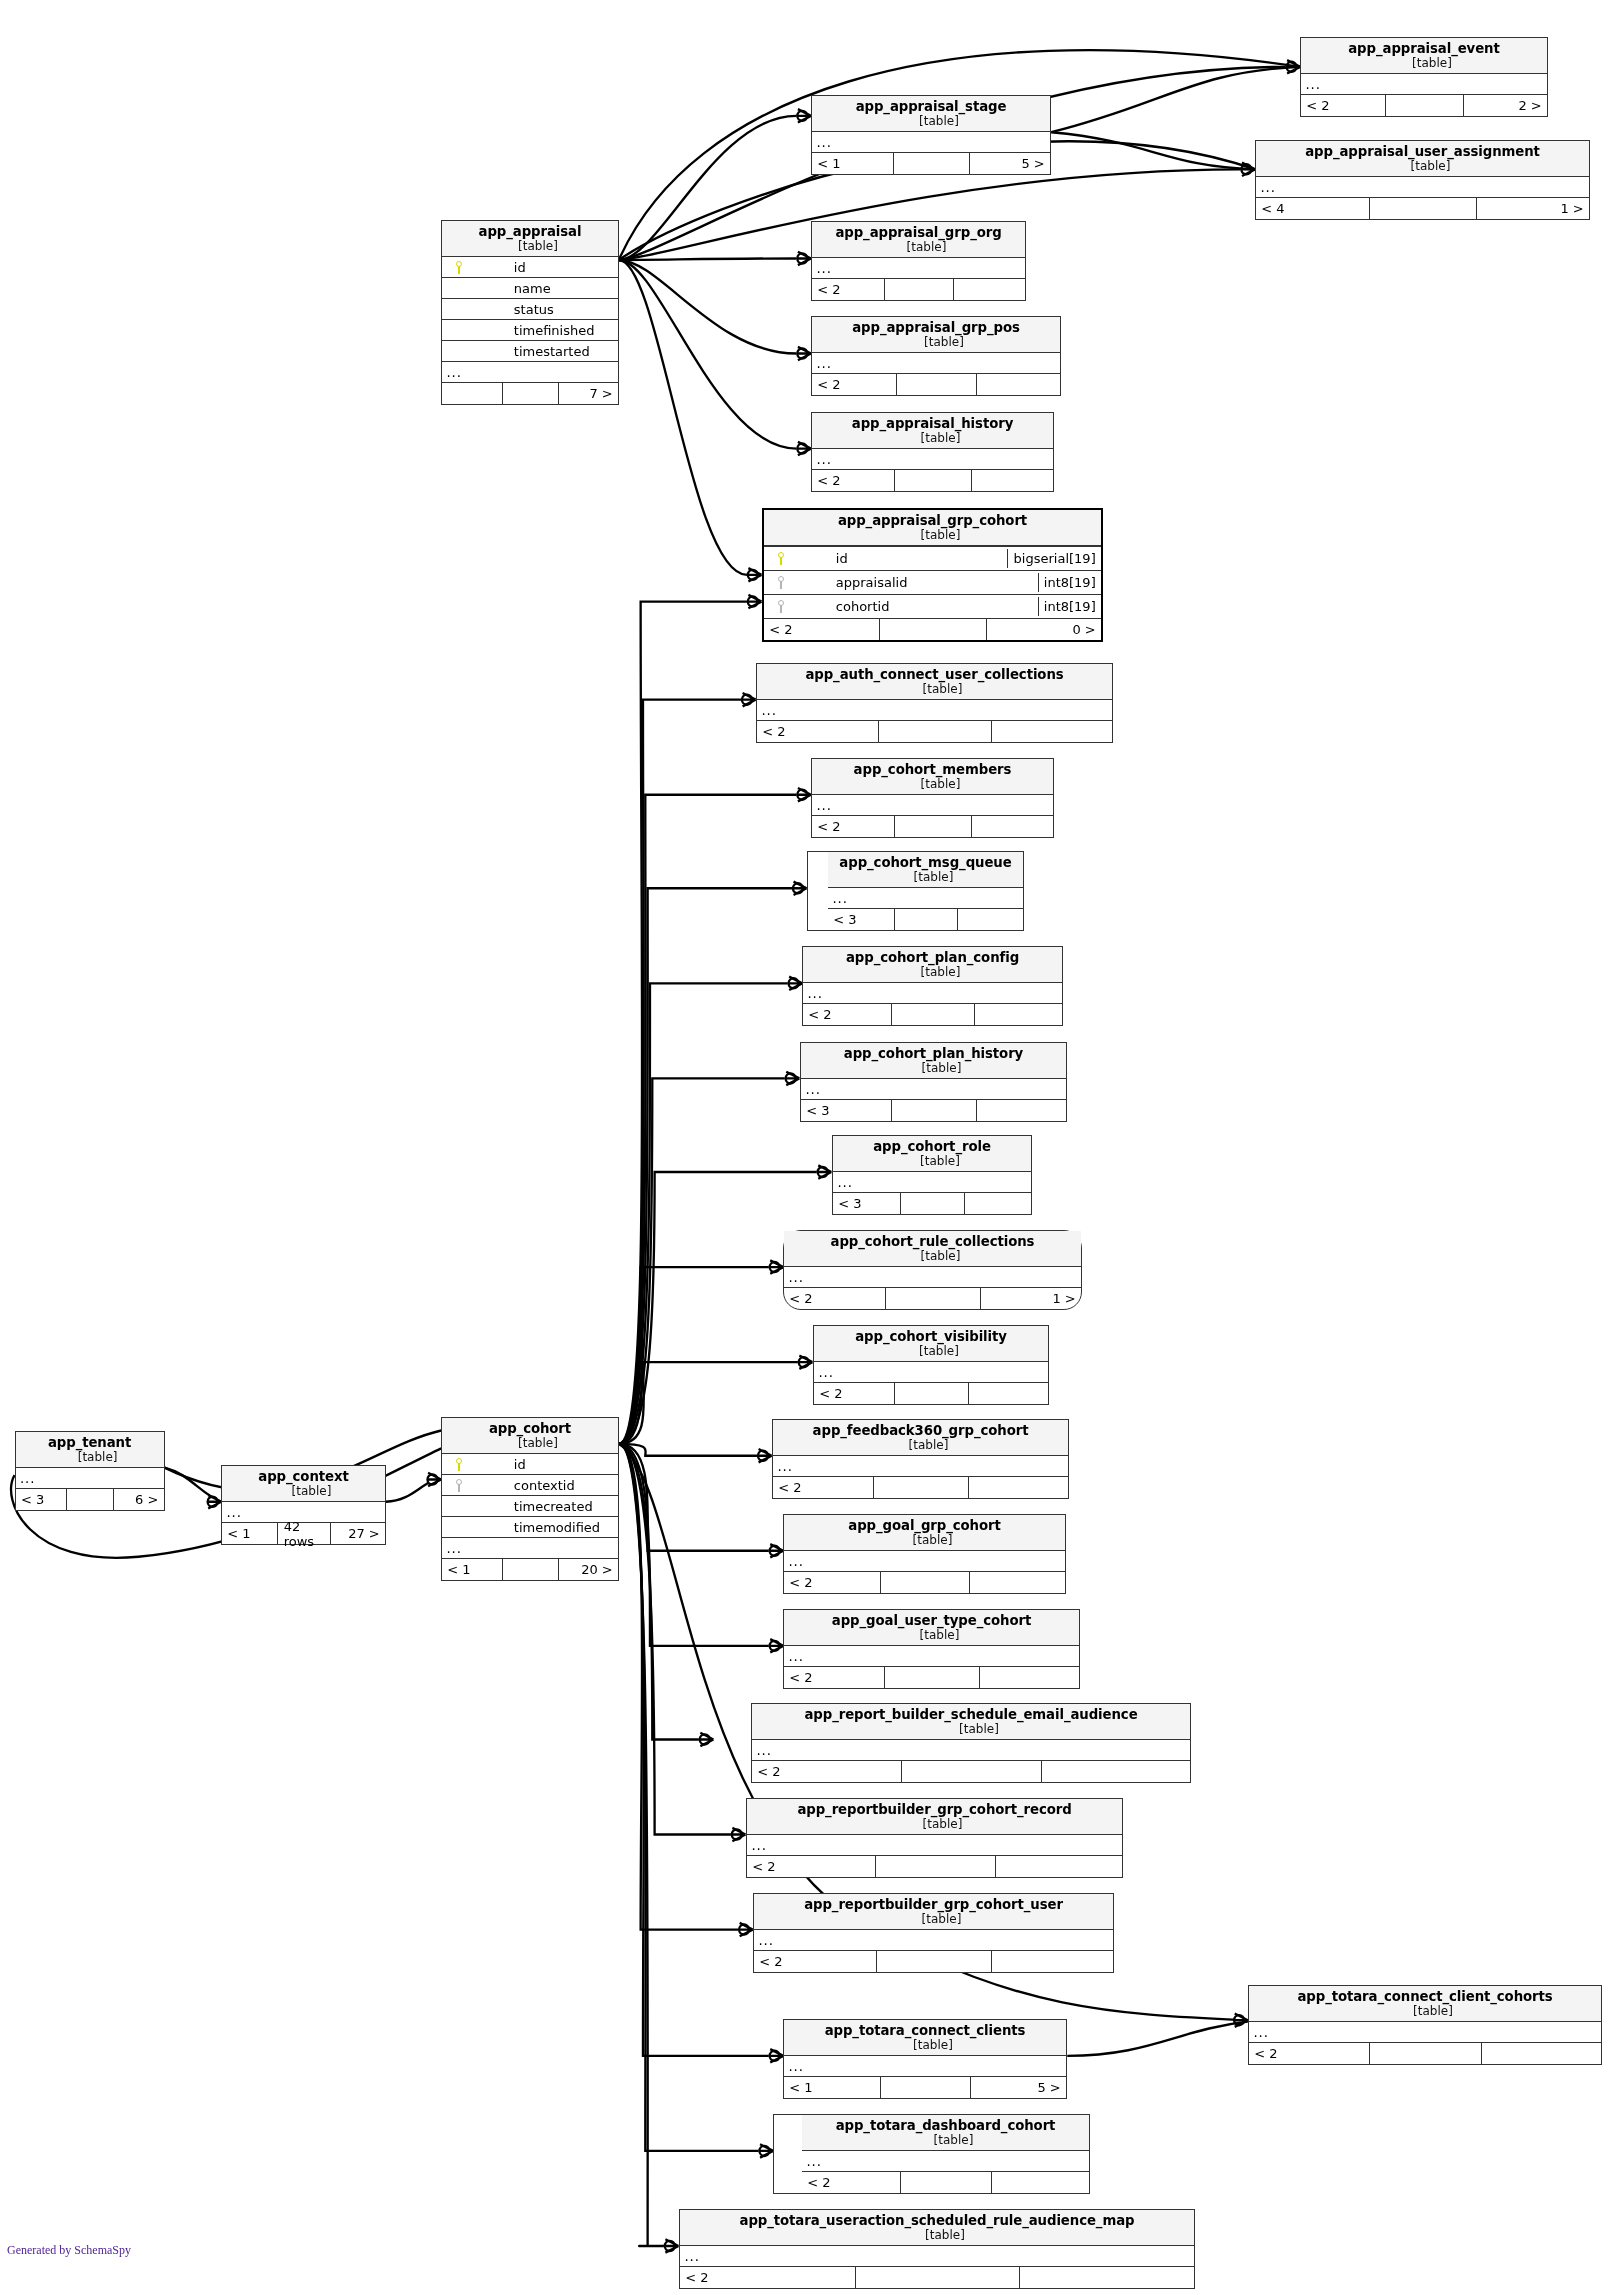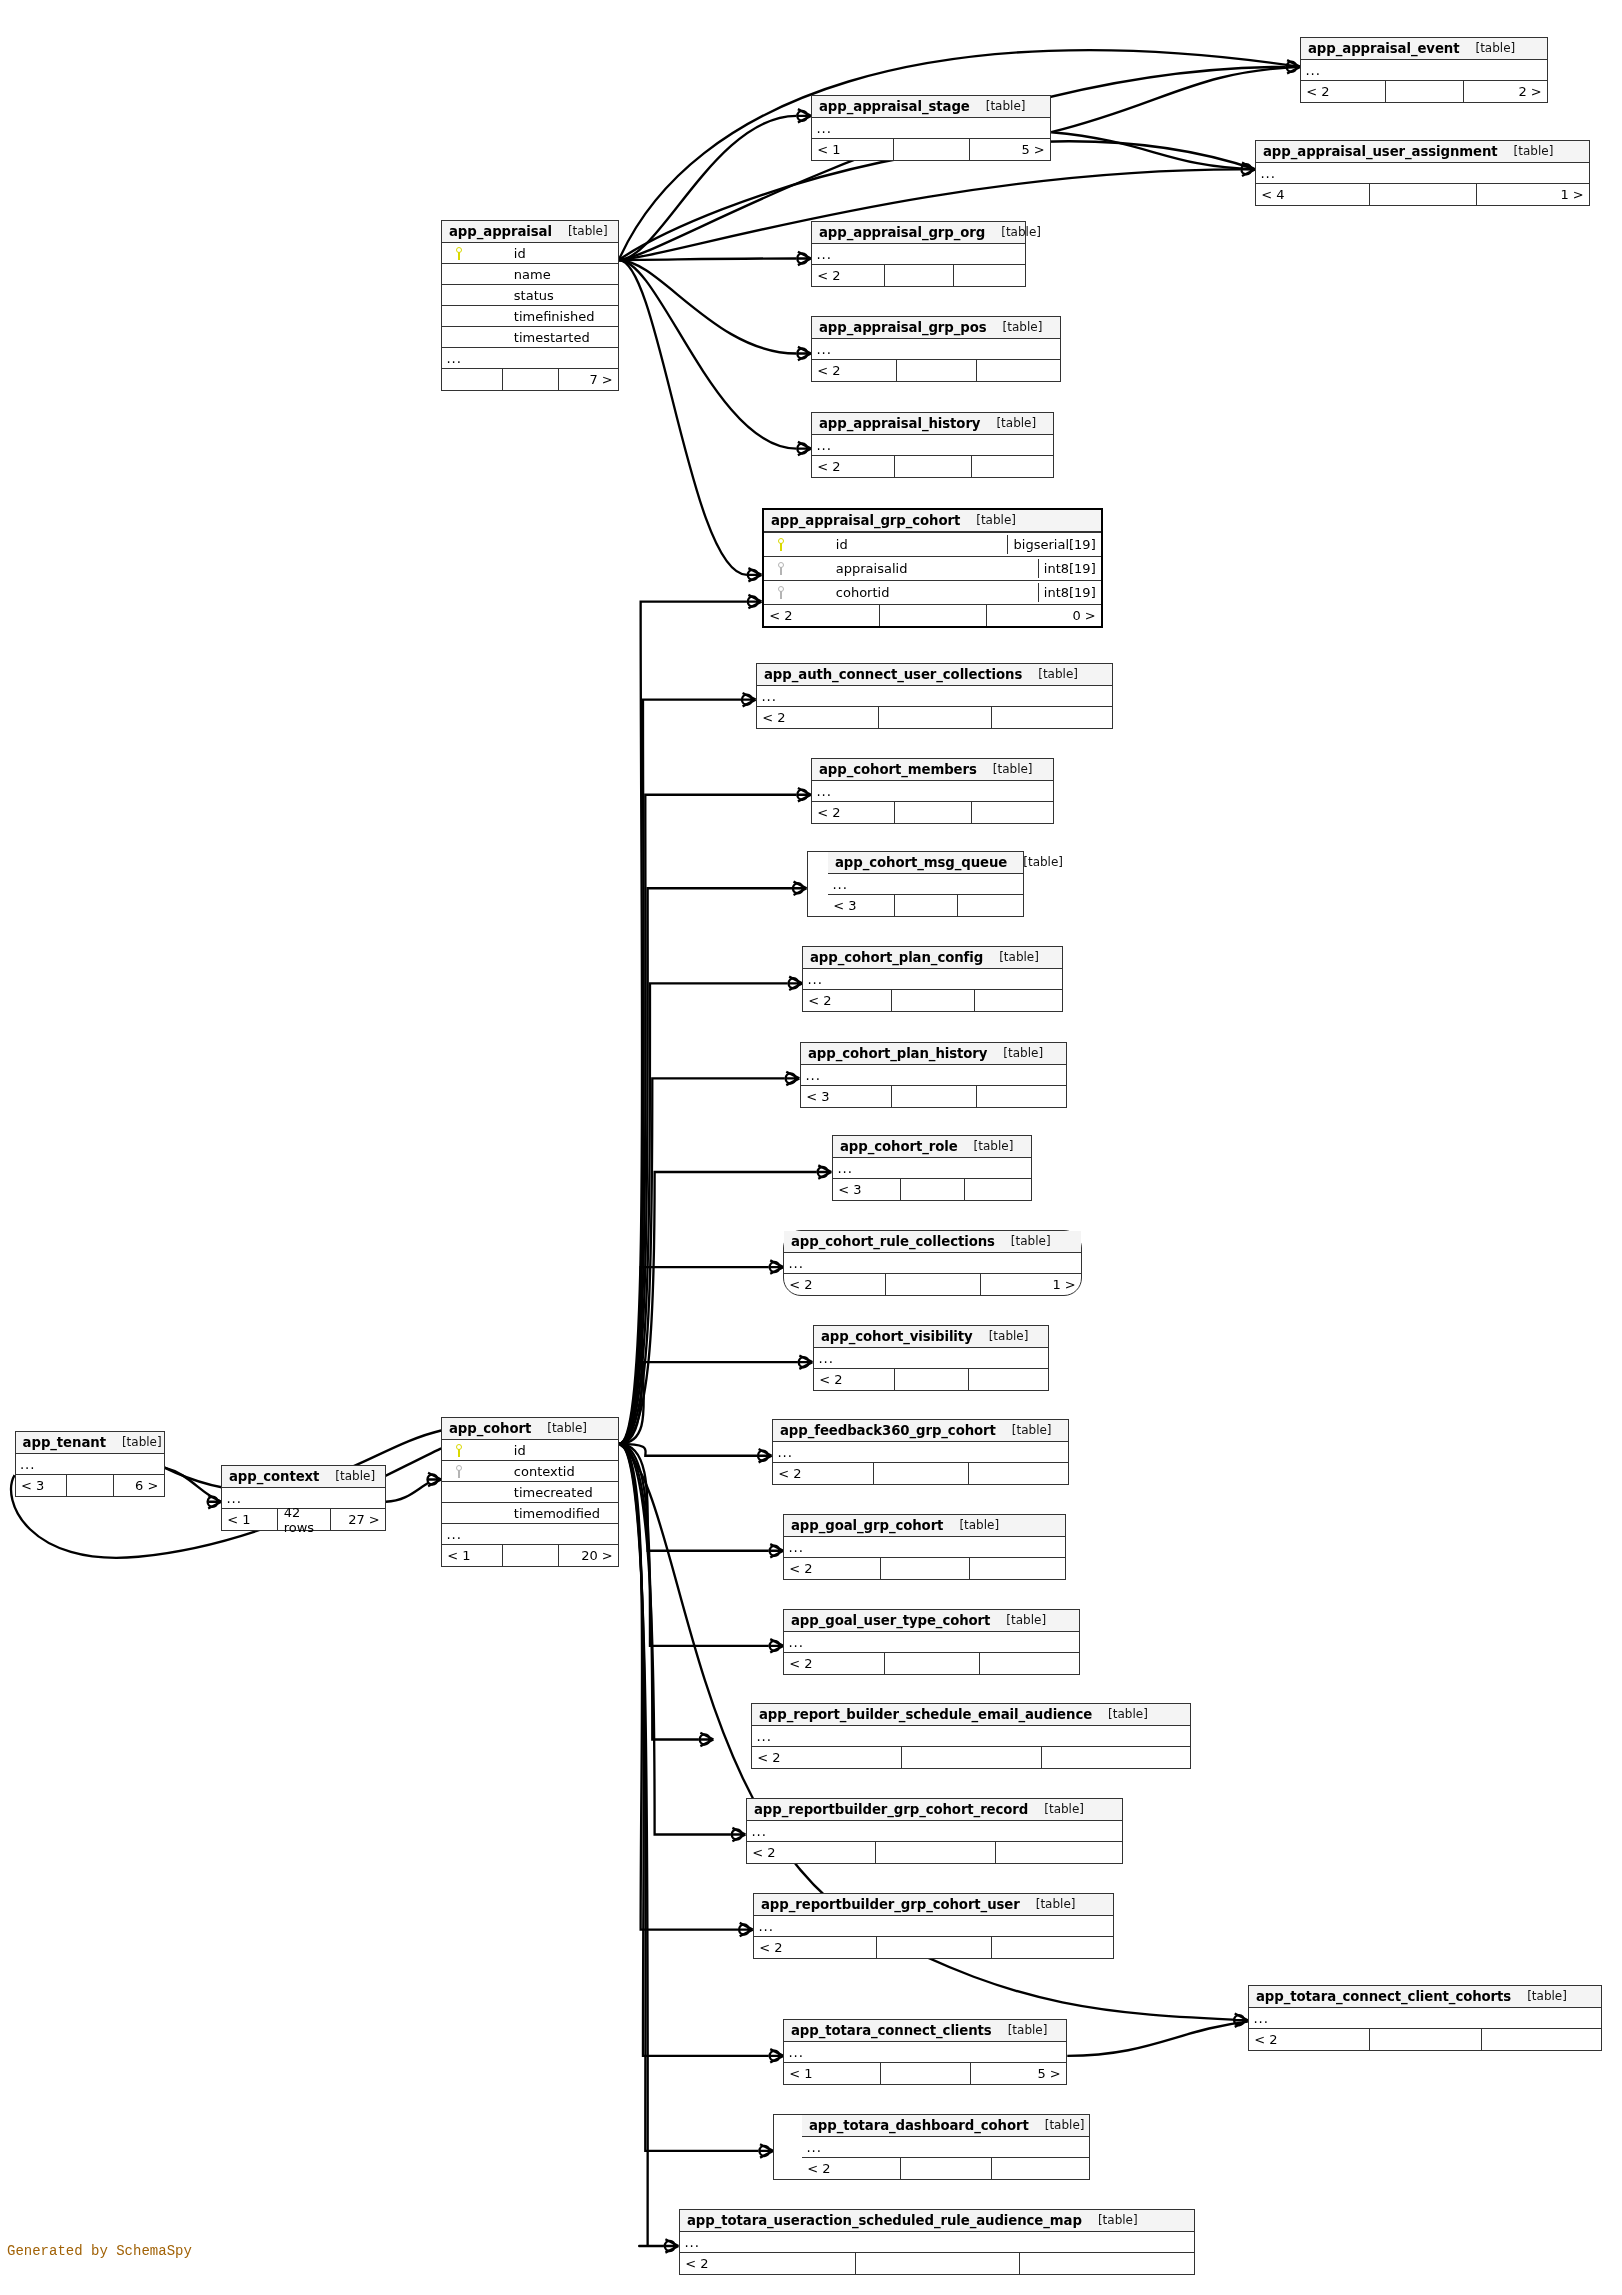--- a/index.html
+++ b/index.html
@@ -45,20 +45,21 @@
     border: 2.7px solid #000000;
   }
   .tbl .hdr {
     display: flex;
     align-items: center;
     background: #f4f4f4;
     border-bottom: 1.3px solid #333333;
     padding: 2.7px 7px 3.5px 7px;
     box-sizing: border-box;
     white-space: nowrap;
+    flex-direction: column;
   }
   .tbl.focal .hdr { border-bottom-width: 2.2px; }
   .tbl .hdr .tname {
     font-weight: bold;
     font-size: 13.3px;
     letter-spacing: -0.1px;
   }
   .tbl .hdr .ttag {
     font-size: 12px;
     font-weight: normal;
@@ -140,24 +141,24 @@
     width: 1.8px; height: 8px;
     background: currentColor;
   }
   .key.pk { color: #d9d900; }
   .key.fk { color: #b4b4b4; }
 
   .footer-note {
     position: absolute;
     left: 7px;
     top: 2243px;
-    font-size: 14px;
-    color: #a16207;
+    font-size: 12px;
+    color: #4c1d95;
     z-index: 4;
-    font-family: Liberation Mono, monospace;
+    font-family: Liberation Serif, serif;
   }
 </style>
 </head>
 <body>
 
 <div id="canvas">
 
   <svg id="edges" viewBox="0 0 1114 1545" preserveAspectRatio="none" xmlns="http://www.w3.org/2000/svg">
     <g id="edge-paths">
         <path d="M425 175 C453 175, 491 78, 547 78"></path>

